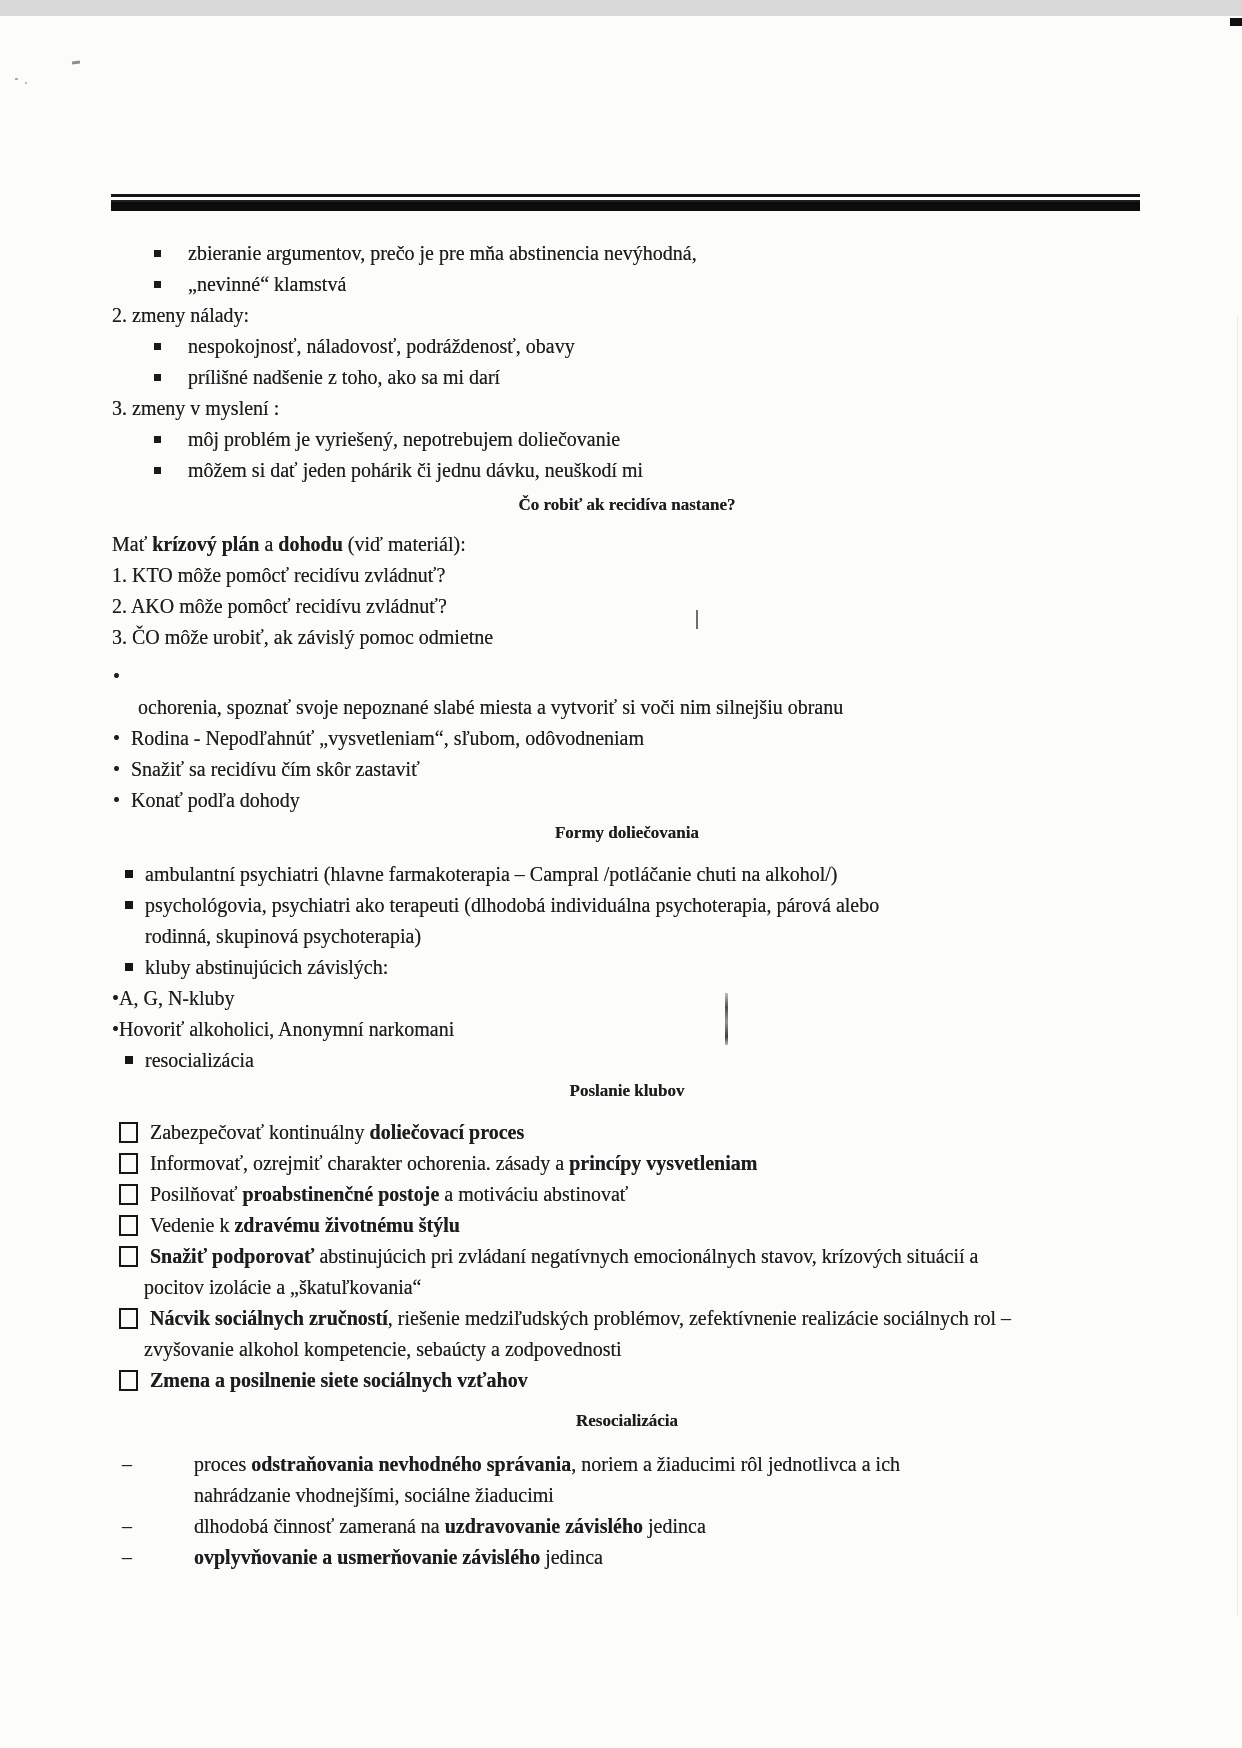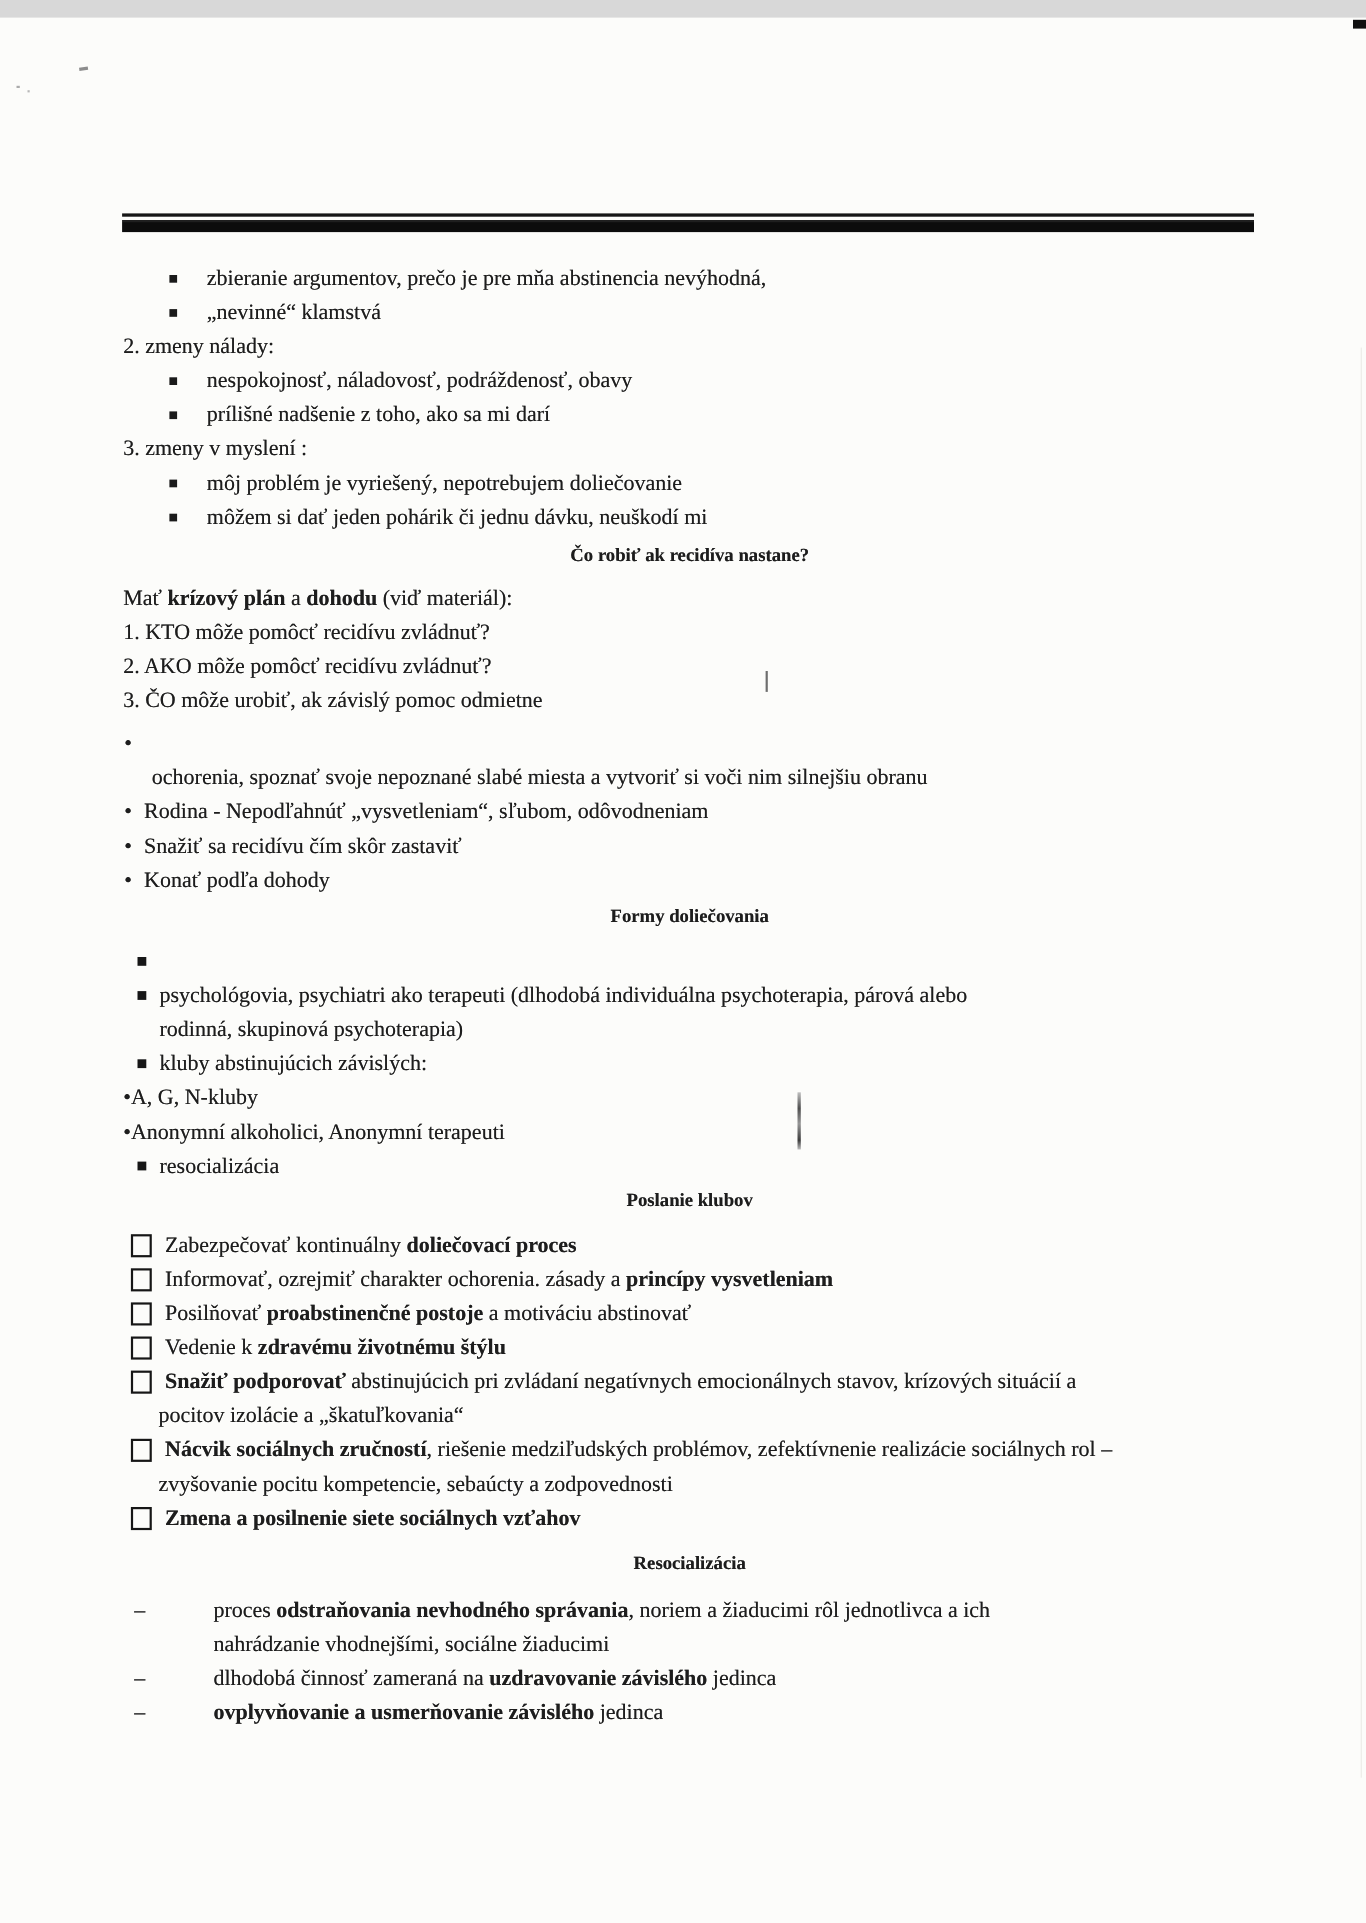--- a/index.html
+++ b/index.html
@@ -161,37 +161,38 @@
         <span class="dotm">•</span>
         <span>Konať podľa dohody</span>
       </div>
     </div>
 
     <div class="heading h-formy">Formy doliečovania</div>
 
     <div>
       <div class="line l-sq2">
         <span class="sq"></span>
+        <span>ambulantní psychiatri (hlavne farmakoterapia – Campral /potláčanie chuti na alkohol/)</span>
       </div>
       <div class="line l-sq2">
         <span class="sq"></span>
         <span>psychológovia, psychiatri ako terapeuti (dlhodobá individuálna psychoterapia, párová alebo</span>
       </div>
       <div class="line l-cont33">
         <span>rodinná, skupinová psychoterapia)</span>
       </div>
       <div class="line l-sq2">
         <span class="sq"></span>
         <span>kluby abstinujúcich závislých:</span>
       </div>
       <div class="line l-tight">
         <span>•</span><span>A, G, N-kluby</span>
       </div>
       <div class="line l-tight">
-        <span>•</span><span>Anonymní alkoholici, Anonymní terapeuti</span>
+        <span>•</span><span>Hovoriť alkoholici, Anonymní narkomani</span>
       </div>
       <div class="line l-sq2">
         <span class="sq"></span>
         <span>resocializácia</span>
       </div>
     </div>
 
     <div class="heading h-poslanie">Poslanie klubov</div>
 
     <div>
@@ -216,21 +217,21 @@
         <span><b>Snažiť podporovať</b><span> abstinujúcich pri zvládaní negatívnych emocionálnych stavov, krízových situácií a</span></span>
       </div>
       <div class="line l-contchk">
         <span>pocitov izolácie a „škatuľkovania“</span>
       </div>
       <div class="line l-chk">
         <span class="chk"></span>
         <span><b>Nácvik sociálnych zručností</b><span>, riešenie medziľudských problémov, zefektívnenie realizácie sociálnych rol –</span></span>
       </div>
       <div class="line l-contchk">
-        <span>zvyšovanie pocitu kompetencie, sebaúcty a zodpovednosti</span>
+        <span>zvyšovanie alkohol kompetencie, sebaúcty a zodpovednosti</span>
       </div>
       <div class="line l-chk">
         <span class="chk"></span>
         <span><b>Zmena a posilnenie siete sociálnych vzťahov</b></span>
       </div>
     </div>
 
     <div class="heading h-resoc">Resocializácia</div>
 
     <div>

